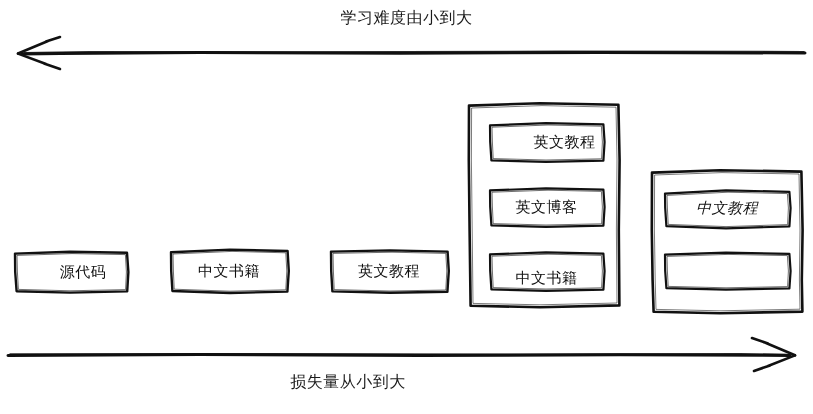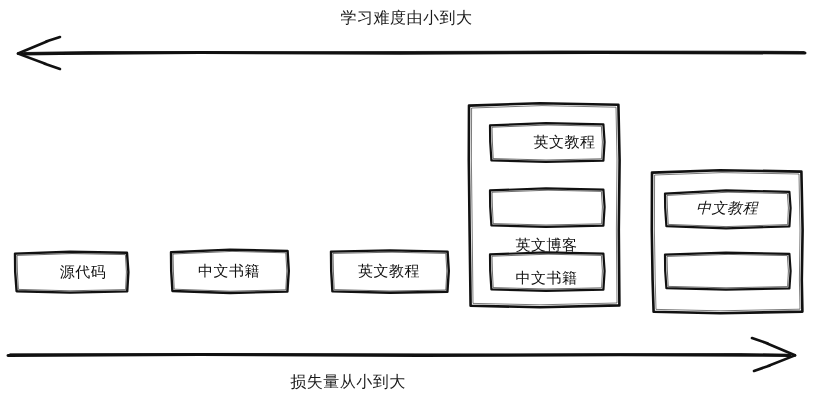--- a/index.html
+++ b/index.html
@@ -137,20 +137,20 @@
   <div class="axis-label" id="label-bottom">损失量从小到大</div>
 
   <div class="node-text" style="left:14px; top:252px; width:114px; height:40px;margin-left:12px;">源代码</div>
 
   <div class="node-text" style="left:170px; top:250px; width:118px; height:42px;">中文书籍</div>
 
   <div class="node-text" style="left:330px; top:250px; width:118px; height:42px;">英文教程</div>
 
   <div class="node-text" style="left:489px; top:123px; width:115px; height:38px;padding-left:18px;">英文教程</div>
 
-  <div class="node-text" style="left:489px; top:188px; width:115px; height:38px;margin-top:38px;">英文博客</div>
+  <div class="node-text" style="left:489px; top:188px; width:115px; height:38px;">英文博客</div>
 
   <div class="node-text" style="left:489px; top:252px; width:115px; height:52px;">中文书籍</div>
 
   <div class="node-text" style="left:664px; top:190px; width:126px; height:37px;font-style:italic;">中文教程</div>
 
 
 </div>
 
 </body></html>

